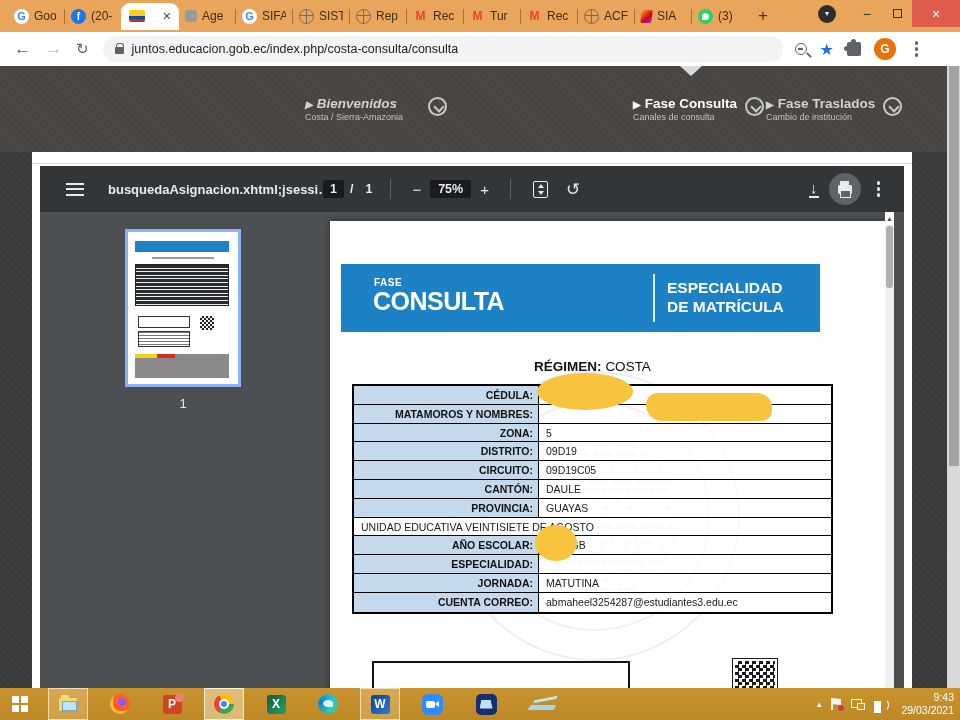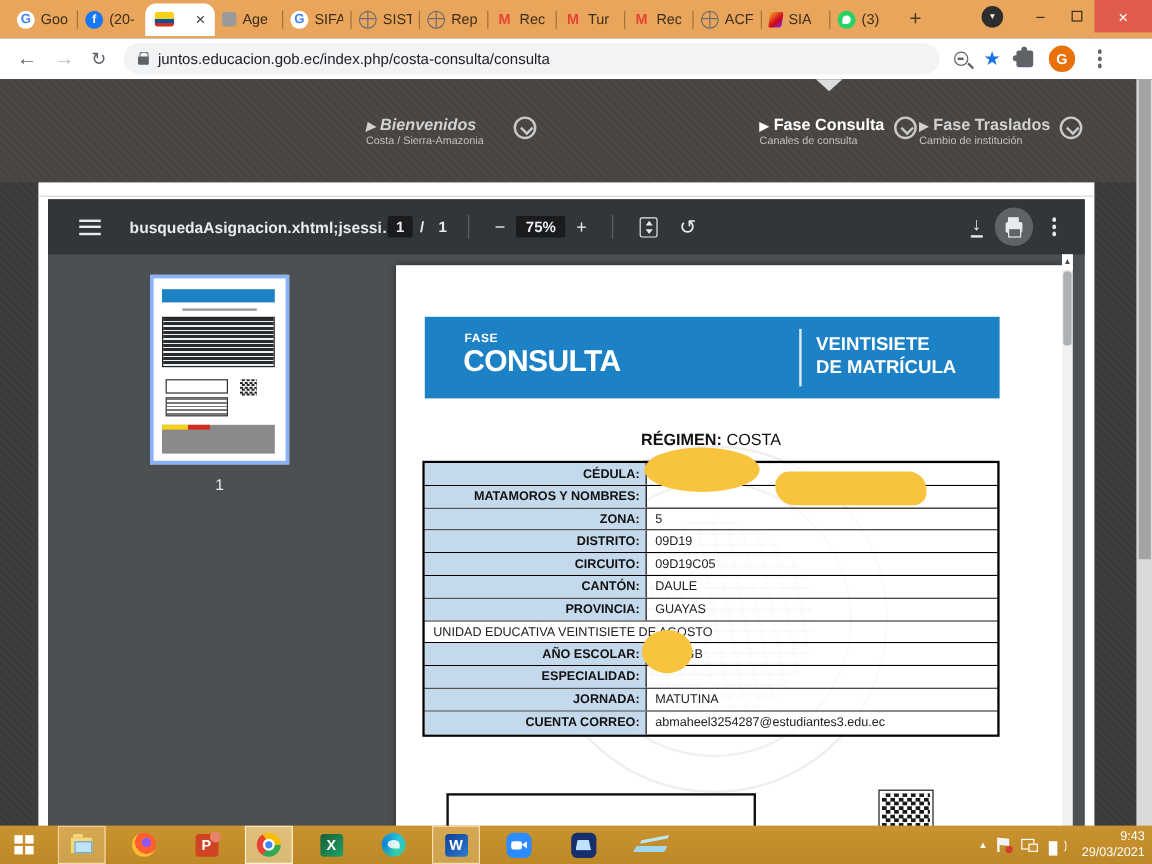--- a/index.html
+++ b/index.html
@@ -116,21 +116,21 @@
   #int-scroll .down { position:absolute; bottom:2px; left:0; width:9px; height:13px; background:#fff; color:#505050; font-size:7px; text-align:center; line-height:13px; cursor:pointer; }
 
   
   #pdf-page { position:absolute; left:290px; top:55px; width:556px; height:500px; background:#fff; box-shadow:0 0 6px rgba(0,0,0,.45); }
   .watermark { position:absolute; left:120px; top:150px; width:290px; height:290px; border:2px solid rgba(160,130,130,.14); border-radius:50%; }
   .watermark::before { content:""; position:absolute; inset:28px; border:2px solid rgba(160,130,130,.12); border-radius:50%; }
   .watermark::after { content:""; position:absolute; inset:60px; background:
       repeating-linear-gradient(0deg, rgba(150,120,120,.10) 0 2px, transparent 2px 9px),
       repeating-linear-gradient(80deg, rgba(150,120,120,.07) 0 2px, transparent 2px 12px); border-radius:50%; }
 
-  #banner { position:absolute; left:24px; top:43px; width:479px; height:68px; background:#1c81c5; color:#fff; }
+  #banner { position:absolute; left:11px; top:43px; width:479px; height:68px; background:#1c81c5; color:#fff; }
   .bn-fase { position:absolute; left:33px; top:13px; font-size:10px; font-weight:bold; letter-spacing:.5px; }
   .bn-consulta { position:absolute; left:32px; top:23px; font-size:25px; font-weight:bold; letter-spacing:-.5px; }
   .bn-div { position:absolute; left:312px; top:10px; width:2px; height:48px; background:rgba(255,255,255,.85); }
   .bn-right { position:absolute; left:326px; top:15px; font-size:15.5px; font-weight:bold; line-height:1.2; }
 
   #regimen { position:absolute; left:22px; top:138px; width:481px; text-align:center; font-size:13.5px; color:#111; }
   #regimen .rlab { font-weight:bold; }
 
   #cert-table { position:absolute; left:22px; top:163px; width:481px; border:2px solid #000; }
   .crow { display:flex; height:18.8px; border-bottom:1px solid #000; }
@@ -372,21 +372,21 @@
       <div id="thumb-num">1</div>
 
       <div id="pdf-page">
         <div class="watermark"></div>
 
         <div id="banner">
           <span class="bn-fase">FASE</span>
           <span class="bn-consulta">CONSULTA</span>
           <span class="bn-div"></span>
           <span class="bn-right">
-            <span>VEINTISIETE</span><br>
+            <span>ESPECIALIDAD</span><br>
             <span>DE MATRÍCULA</span>
           </span>
         </div>
 
         <div id="regimen">
           <span class="rlab">RÉGIMEN:</span>
           <span>COSTA</span>
         </div>
 
         <div id="cert-table">

